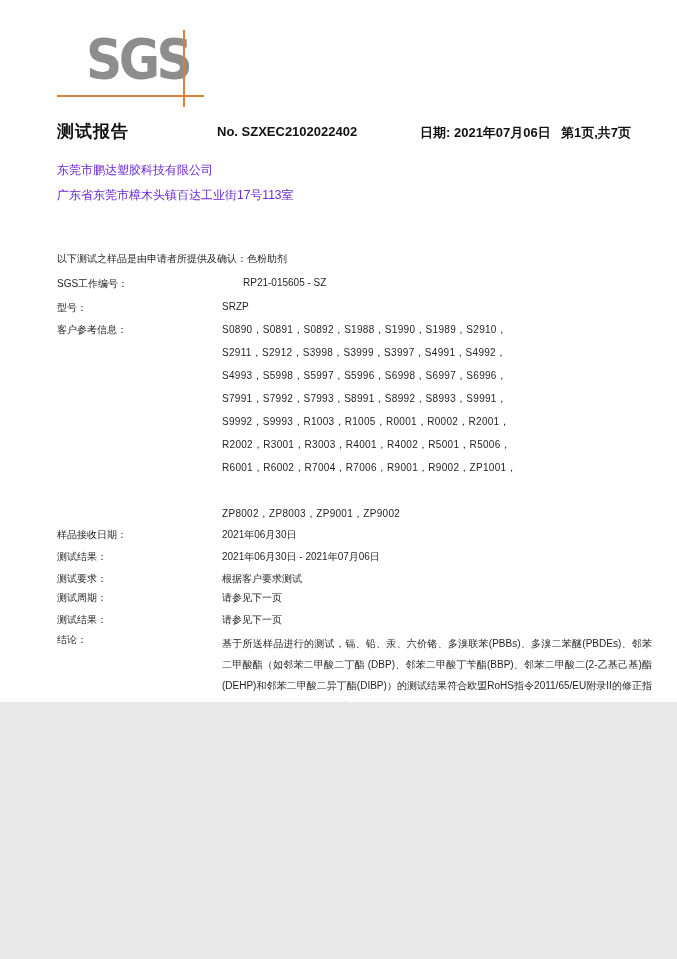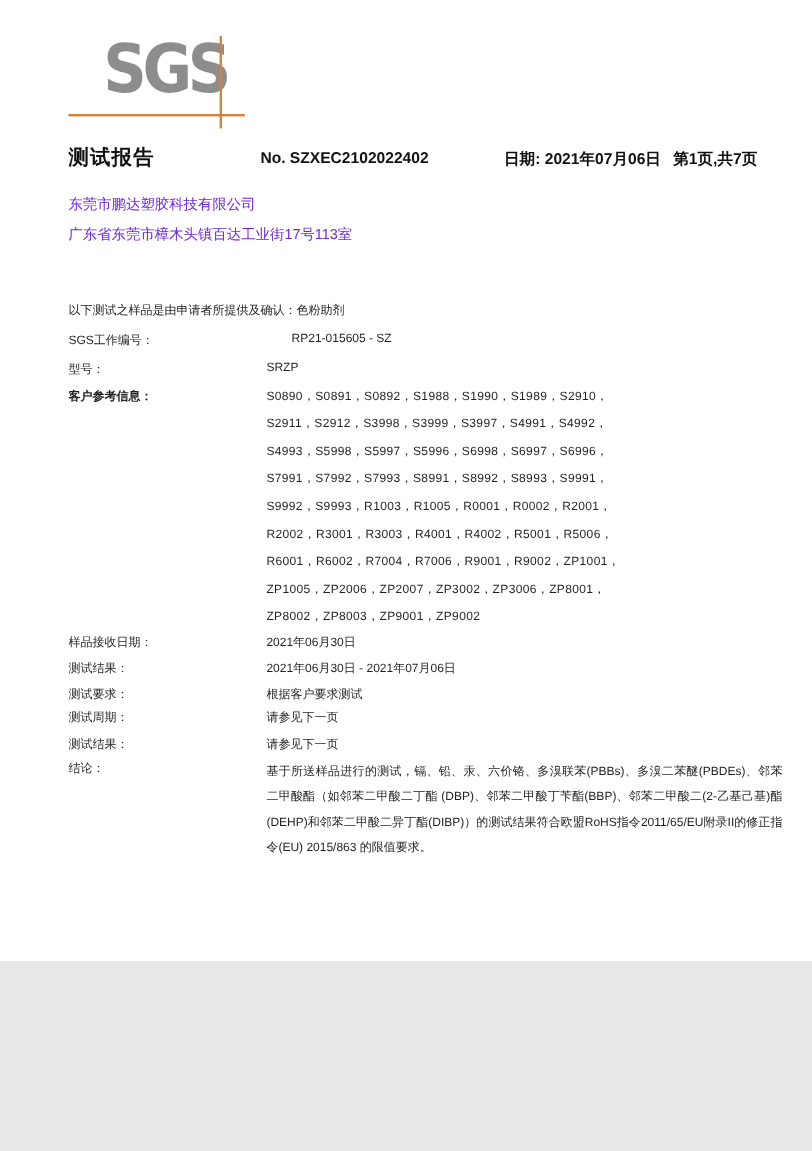--- a/index.html
+++ b/index.html
@@ -1,19 +1,19 @@
 <!DOCTYPE html>
 <html><head>
 <meta charset="utf-8">
 <style>
   * { margin:0; padding:0; box-sizing:border-box; }
   html,body { background:#e8e8e8; }
   body { font-family:"Liberation Sans", sans-serif; }
   .page {
-    position:relative; width:677px; height:801px; margin:0 auto;
+    position:relative; width:677px; height:702px; margin:0 auto;
     background:#ffffff; overflow:hidden; color:#222;
   }
   .abs { position:absolute; }
   
   .logo {
     left:86px; top:26px; font-size:56px; font-weight:700; color:#8d8d8d;
     letter-spacing:-4px; transform:scaleX(.9); transform-origin:left top;
     font-family:"DejaVu Sans", sans-serif;
   }
   .mark { background:#d4813a; }
@@ -63,29 +63,28 @@
   <div class="abs client-line" style="top:187px;">广东省东莞市樟木头镇百达工业街17号113室</div>
 
   <div class="abs body-txt" style="left:57px; top:252px;">以下测试之样品是由申请者所提供及确认：色粉助剂</div>
 
   <div class="abs body-txt lbl" style="top:277px;">SGS工作编号：</div>
   <div class="abs body-txt val" style="top:277px;margin-left:21px;">RP21-015605 - SZ</div>
 
   <div class="abs body-txt lbl" style="top:301px;">型号：</div>
   <div class="abs body-txt val" style="top:301px;">SRZP</div>
 
-  <div class="abs body-txt lbl" style="top:323px;font-weight:bold;">客户参考信息：</div>
+  <div class="abs body-txt lbl" style="top:323px;">客户参考信息：</div>
   <div class="abs body-txt code-line" style="top:323px;">S0890，S0891，S0892，S1988，S1990，S1989，S2910，</div>
   <div class="abs body-txt code-line" style="top:346px;">S2911，S2912，S3998，S3999，S3997，S4991，S4992，</div>
   <div class="abs body-txt code-line" style="top:369px;">S4993，S5998，S5997，S5996，S6998，S6997，S6996，</div>
   <div class="abs body-txt code-line" style="top:392px;">S7991，S7992，S7993，S8991，S8992，S8993，S9991，</div>
   <div class="abs body-txt code-line" style="top:415px;">S9992，S9993，R1003，R1005，R0001，R0002，R2001，</div>
   <div class="abs body-txt code-line" style="top:438px;">R2002，R3001，R3003，R4001，R4002，R5001，R5006，</div>
   <div class="abs body-txt code-line" style="top:461px;">R6001，R6002，R7004，R7006，R9001，R9002，ZP1001，</div>
-  <div class="abs body-txt code-line" style="top:484px;">ZP1005，ZP2006，ZP2007，ZP3002，ZP3006，ZP8001，</div>
   <div class="abs body-txt code-line" style="top:507px;">ZP8002，ZP8003，ZP9001，ZP9002</div>
 
   <div class="abs body-txt lbl" style="top:528px;">样品接收日期：</div>
   <div class="abs body-txt val" style="top:528px;">2021年06月30日</div>
 
   <div class="abs body-txt lbl" style="top:550px;">测试结果：</div>
   <div class="abs body-txt val" style="top:550px;">2021年06月30日 - 2021年07月06日</div>
 
   <div class="abs body-txt lbl" style="top:572px;">测试要求：</div>
   <div class="abs body-txt val" style="top:572px;">根据客户要求测试</div>

